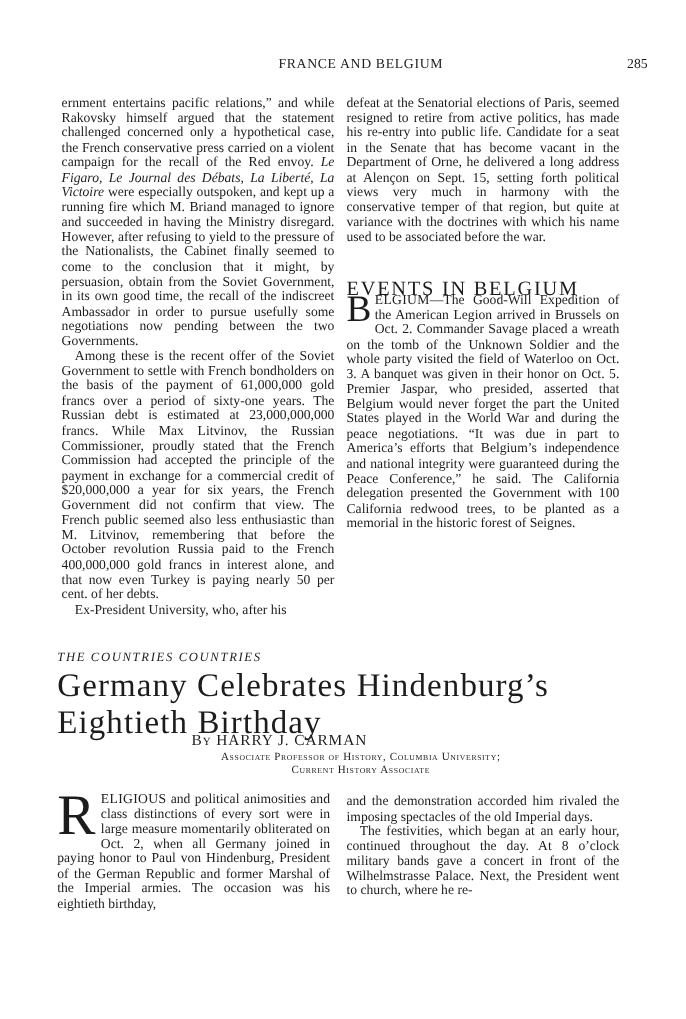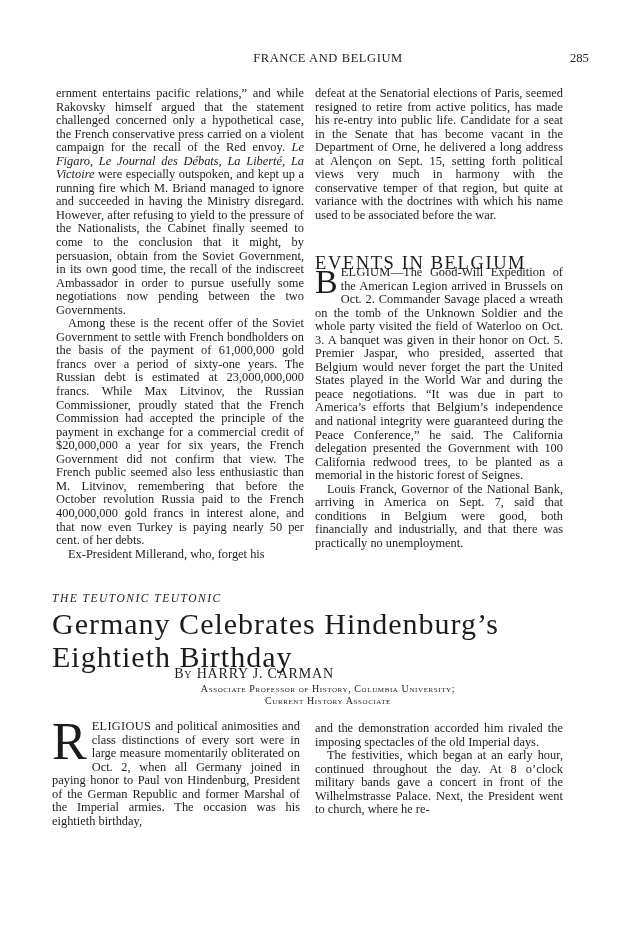--- a/index.html
+++ b/index.html
@@ -50,41 +50,38 @@
 </div>
 
 <div class="col col-left-top">
   <p>
     <span>ernment entertains pacific relations,” and while Rakovsky himself argued that the statement challenged concerned only a hypothetical case, the French conservative press carried on a violent campaign for the recall of the Red envoy. </span><em>Le Figaro, Le Journal des Débats, La Liberté, La Victoire</em><span> were especially outspoken, and kept up a running fire which M. Briand managed to ignore and succeeded in having the Ministry disregard. However, after refusing to yield to the pressure of the Nationalists, the Cabinet finally seemed to come to the conclusion that it might, by persuasion, obtain from the Soviet Government, in its own good time, the recall of the indiscreet Ambassador in order to pursue usefully some negotiations now pending between the two Governments.</span>
   </p>
   <p class="indent">
     <span>Among these is the recent offer of the Soviet Government to settle with French bondholders on the basis of the payment of 61,000,000 gold francs over a period of sixty-one years. The Russian debt is estimated at 23,000,000,000 francs. While Max Litvinov, the Russian Commissioner, proudly stated that the French Commission had accepted the principle of the payment in exchange for a commercial credit of $20,000,000 a year for six years, the French Government did not confirm that view. The French public seemed also less enthusiastic than M. Litvinov, remembering that before the October revolution Russia paid to the French 400,000,000 gold francs in interest alone, and that now even Turkey is paying nearly 50 per cent. of her debts.</span>
   </p>
   <p class="indent">
-    <span>Ex-President Millerand, who, forget his</span>
+    <span>Ex-President University, who, after his</span>
   </p>
 </div>
 
 <div class="col col-right-top">
   <p>
     <span>defeat at the Senatorial elections of Paris, seemed resigned to retire from active politics, has made his re-entry into public life. Candidate for a seat in the Senate that has become vacant in the Department of Orne, he delivered a long address at Alençon on Sept. 15, setting forth political views very much in harmony with the conservative temper of that region, but quite at variance with the doctrines with which his name used to be associated before the war.</span>
   </p>
 </div>
 
 <h2 class="section-heading">EVENTS IN BELGIUM</h2>
 <div class="col col-right-top" style="top:266px;">
   <p>
     <span class="drop-cap-b">B</span><span class="smallcaps-lead">ELGIUM</span><span>—The Good-Will Expedition of the American Legion arrived in Brussels on Oct. 2. Commander Savage placed a wreath on the tomb of the Unknown Soldier and the whole party visited the field of Waterloo on Oct. 3. A banquet was given in their honor on Oct. 5. Premier Jaspar, who presided, asserted that Belgium would never forget the part the United States played in the World War and during the peace negotiations. “It was due in part to America’s efforts that Belgium’s independence and national integrity were guaranteed during the Peace Conference,” he said. The California delegation presented the Government with 100 California redwood trees, to be planted as a memorial in the historic forest of Seignes.</span>
   </p>
-  <p class="indent">
-    <span>Louis Franck, Governor of the National Bank, arriving in America on Sept. 7, said that conditions in Belgium were good, both financially and industrially, and that there was practically no unemployment.</span>
-  </p>
 </div>
 
-<div class="kicker">THE TEUTONIC TEUTONIC</div>
+<div class="kicker">THE COUNTRIES COUNTRIES</div>
 <h1 class="headline">Germany Celebrates Hindenburg’s Eightieth Birthday</h1>
 <div class="byline">
   <span class="by">By</span>
   <span>HARRY J. CARMAN</span>
 </div>
 <div class="affiliation">
   <div>Associate Professor of History, Columbia University;</div>
   <div>Current History Associate</div>
 </div>
 

